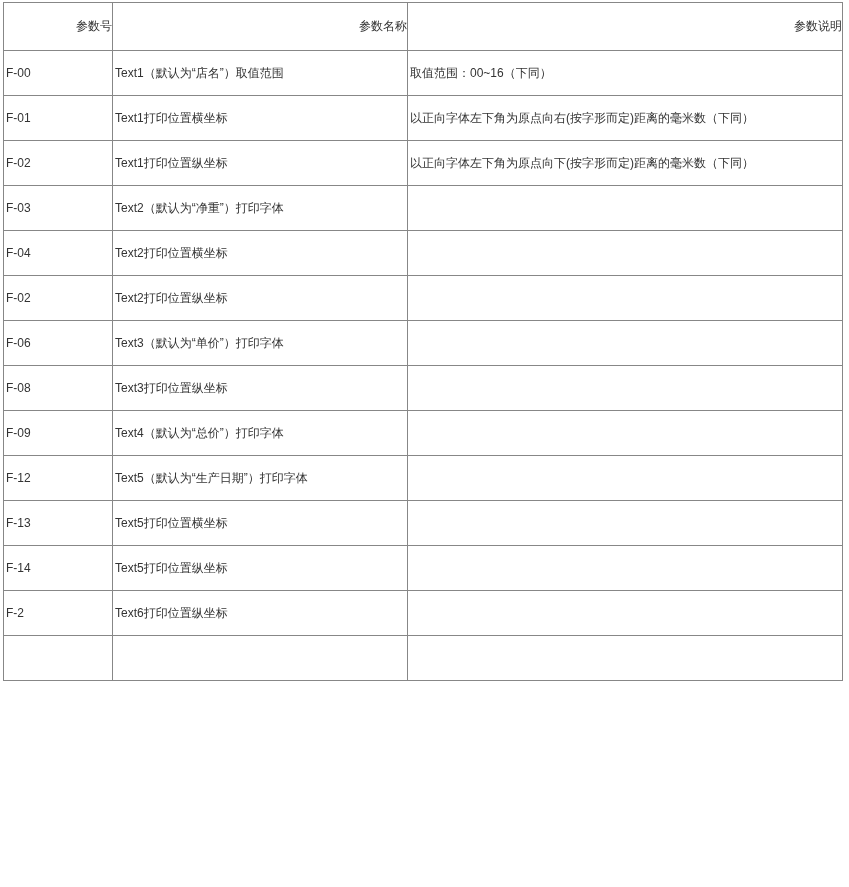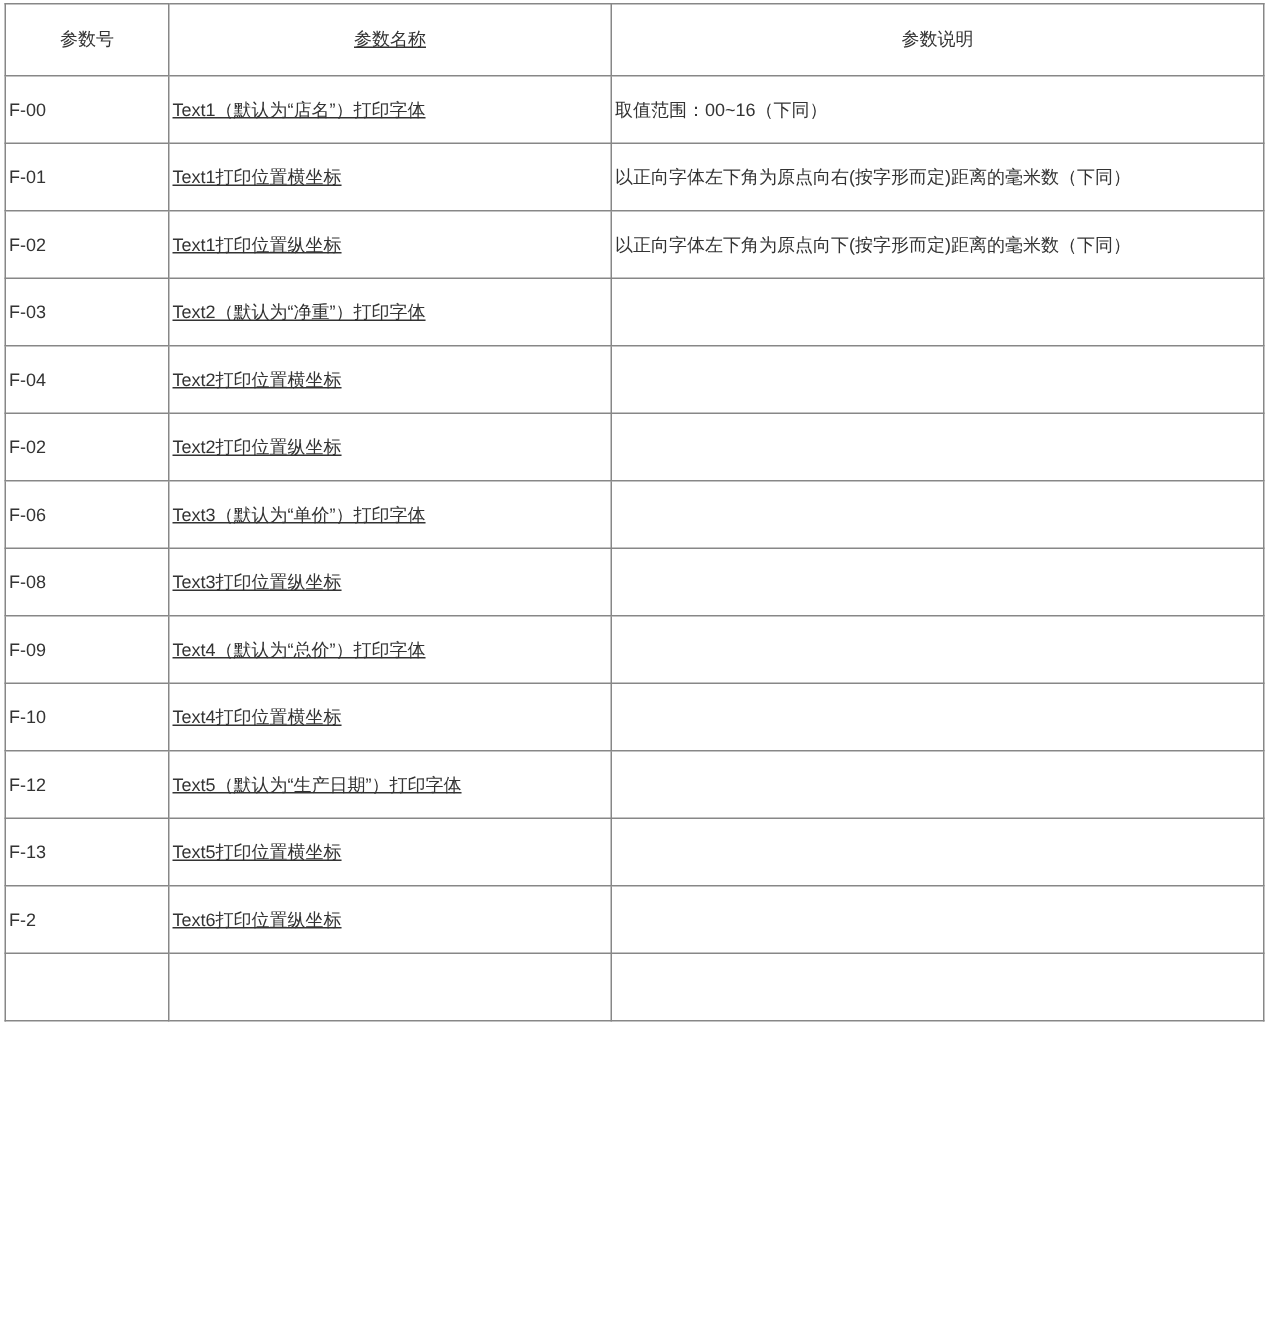--- a/index.html
+++ b/index.html
@@ -22,48 +22,48 @@
   .param-table th, .param-table td {
     border: 1px solid #878787;
     vertical-align: middle;
     overflow: hidden;
     white-space: nowrap;
     background: #ffffff;
   }
   .param-table th {
     height: 48px;
     font-weight: normal;
-    text-align: center;
+    text-align: right;
     padding: 0;
   }
   .param-table td {
     height: 45px;
     text-align: left;
     padding: 0 0 0 2px;
   }
   .col-no   { width: 109px; }
-  .col-name { width: 295px; text-decoration: underline; }
+  .col-name { width: 295px; }
   .col-desc { width: 435px; }
 </style>
 </head>
 <body>
 
 <div class="page">
   <table class="param-table">
     <thead>
       <tr>
         <th class="col-no">参数号</th>
         <th class="col-name">参数名称</th>
         <th class="col-desc">参数说明</th>
       </tr>
     </thead>
     <tbody id="table-body">
   <tr>
     <td class="col-no">F-00</td>
-    <td class="col-name">Text1（默认为“店名”）打印字体</td>
+    <td class="col-name">Text1（默认为“店名”）取值范围</td>
     <td class="col-desc">取值范围：00~16（下同）</td>
   </tr>
 
   <tr>
     <td class="col-no">F-01</td>
     <td class="col-name">Text1打印位置横坐标</td>
     <td class="col-desc">以正向字体左下角为原点向右(按字形而定)距离的毫米数（下同）</td>
   </tr>
 
   <tr>
@@ -102,39 +102,39 @@
     <td class="col-name">Text3打印位置纵坐标</td>
     <td class="col-desc"></td>
   </tr>
 
   <tr>
     <td class="col-no">F-09</td>
     <td class="col-name">Text4（默认为“总价”）打印字体</td>
     <td class="col-desc"></td>
   </tr>
 
-  <tr>
-    <td class="col-no">F-10</td>
-    <td class="col-name">Text4打印位置横坐标</td>
-    <td class="col-desc"></td>
-  </tr>
 
 
   <tr>
     <td class="col-no">F-12</td>
     <td class="col-name">Text5（默认为“生产日期”）打印字体</td>
     <td class="col-desc"></td>
   </tr>
 
   <tr>
     <td class="col-no">F-13</td>
     <td class="col-name">Text5打印位置横坐标</td>
     <td class="col-desc"></td>
   </tr>
 
+  <tr>
+    <td class="col-no">F-14</td>
+    <td class="col-name">Text5打印位置纵坐标</td>
+    <td class="col-desc"></td>
+  </tr>
 
 
 
   <tr>
     <td class="col-no">F-2</td>
     <td class="col-name">Text6打印位置纵坐标</td>
     <td class="col-desc"></td>
   </tr>
 
   <tr>

